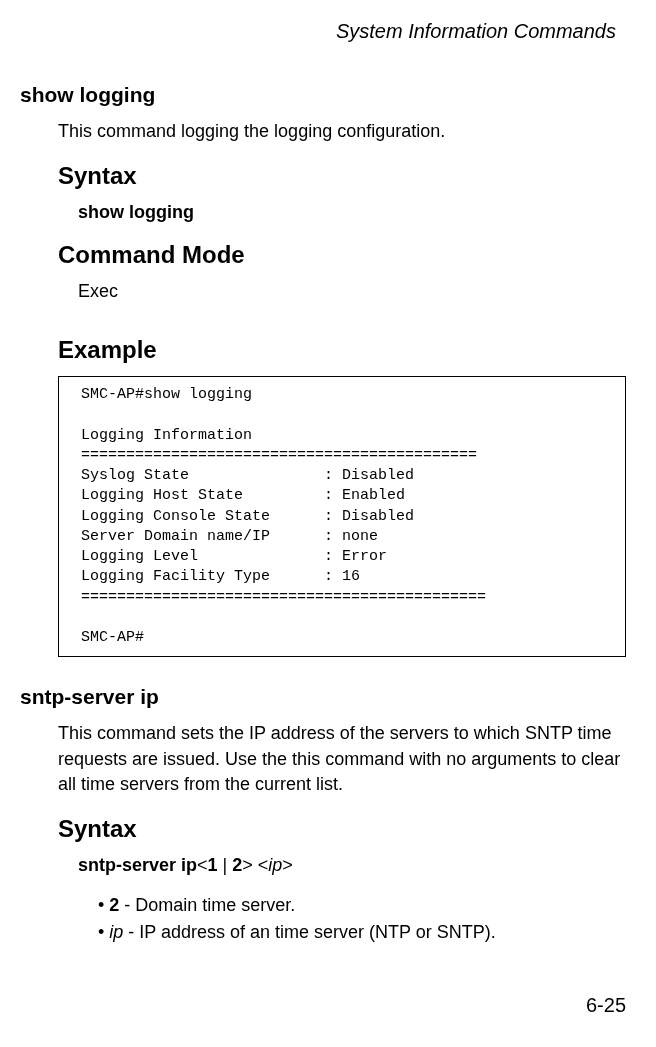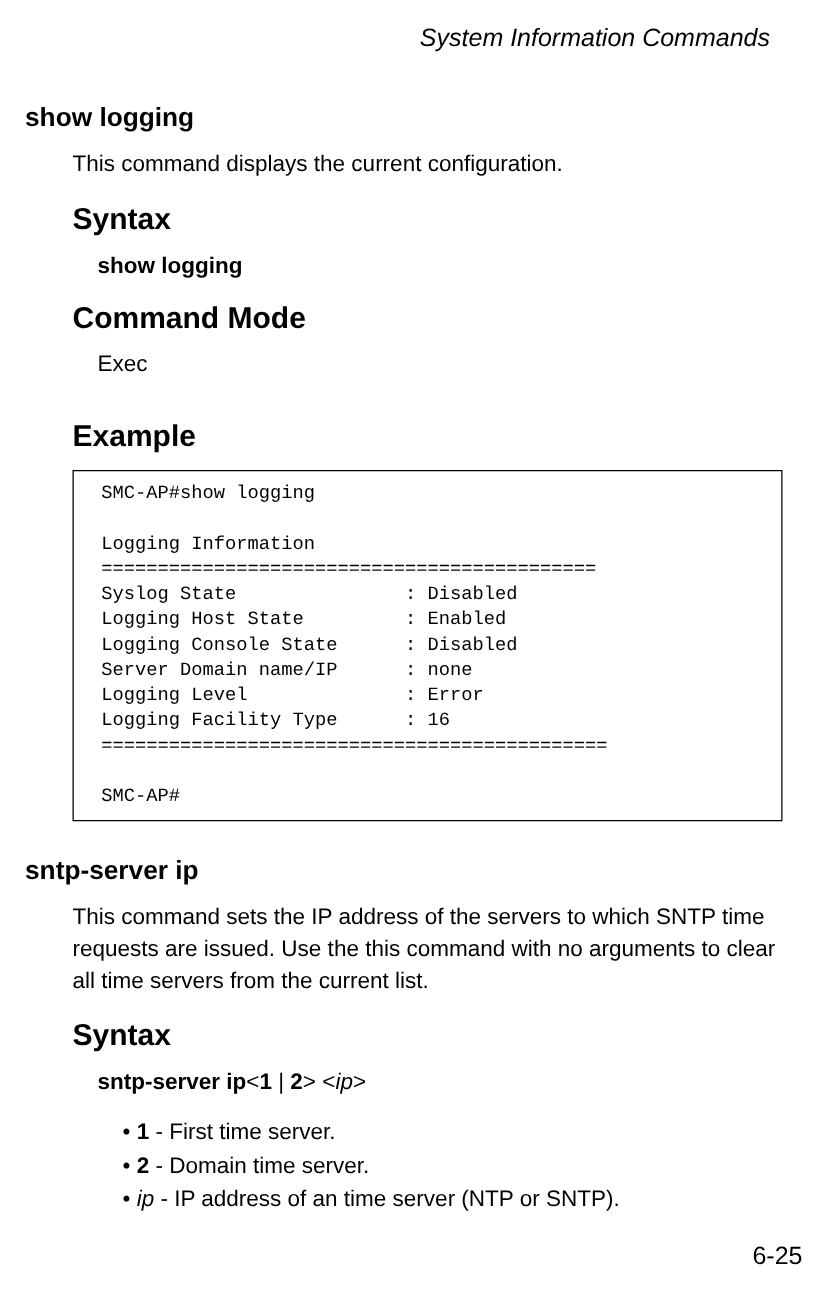--- a/index.html
+++ b/index.html
@@ -78,32 +78,32 @@
       font-size: 18px;
       line-height: 1.5;
     }
     .bullet-item {
       text-indent: -12px;
       padding-left: 12px;
     }
     .page-number {
       position: absolute;
       bottom: 30px;
-      right: 14px;
+      right: 30px;
       font-size: 20px;
     }
   </style>
 </head>
 <body>
 
 <div class="header-title">System Information Commands</div>
 
 <div class="section-title">show logging</div>
 
-<div class="description">This command displays the current configuration.</div>
+<div class="description">This command logging the logging configuration.</div>
 
 <div class="sub-heading">Syntax</div>
 
 <div class="syntax-text">show logging</div>
 
 <div class="sub-heading">Command Mode</div>
 
 <div class="mode-text">Exec</div>
 
 <div class="sub-heading">Example</div>
@@ -126,18 +126,17 @@
 
 <div class="description">This command sets the IP address of the servers to which SNTP time requests are issued. Use the this command with no arguments to clear all time servers from the current list.</div>
 
 <div class="sub-heading">Syntax</div>
 
 <div class="syntax-line">
   <span class="bold">sntp-server ip</span><span>&lt;</span><span class="bold">1</span><span> | </span><span class="bold">2</span><span>&gt;</span><span> &lt;</span><span class="italic">ip</span><span>&gt;</span>
 </div>
 
 <div class="bullet-list">
-  <div class="bullet-item">• <span class="bold">1</span><span> - First time server.</span></div>
   <div class="bullet-item">• <span class="bold">2</span><span> - Domain time server.</span></div>
   <div class="bullet-item">• <span class="italic">ip</span><span> - IP address of an time server (NTP or SNTP).</span></div>
 </div>
 
 <div class="page-number">6-25</div>
 
 </body></html>

